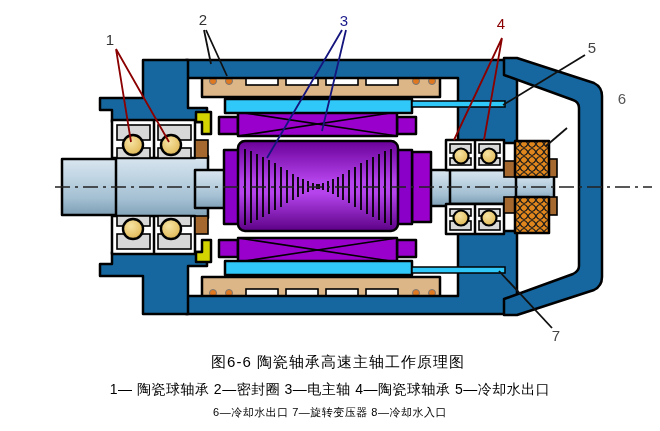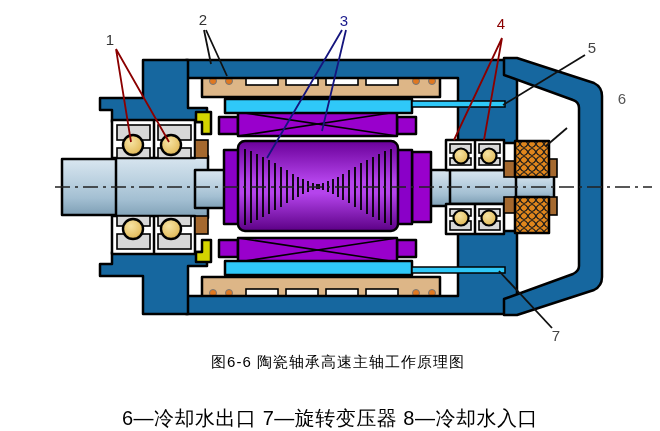--- a/index.html
+++ b/index.html
@@ -2,21 +2,21 @@
 <html><head>
 <meta charset="utf-8">
 <style>
   html,body{margin:0;padding:0;background:#fff;}
   #page{position:relative;width:660px;height:431px;background:#fff;overflow:hidden;
         font-family:"Liberation Sans",sans-serif;}
   .caption{position:absolute;left:0;width:660px;text-align:center;color:#000;
            font-family:"Liberation Sans","DejaVu Sans",sans-serif;}
   #cap-title{top:353px;font-size:15px;letter-spacing:1px;margin-left:8px;}
   #cap-l1{top:381px;font-size:14px;letter-spacing:0.5px;}
-  #cap-l2{top:405px;font-size:20px;letter-spacing:0.5px;}
+  #cap-l2{top:405px;font-size:11px;letter-spacing:0.5px;}
   svg text.callout{font-family:"Liberation Sans",sans-serif;font-size:15px;}
   .outl{stroke:#000;stroke-width:2.5;stroke-linejoin:round;}
   .thin{stroke:#000;stroke-width:1.6;}
 </style>
 </head>
 <body>
 
 <div id="page">
   <svg width="660" height="348" viewBox="0 0 660 348">
     <defs>
@@ -187,14 +187,15 @@
       <text class="callout" x="344" y="26" fill="#1A1A8C">3</text>
       <text class="callout" x="501" y="29" fill="#8B0000">4</text>
       <text class="callout" x="592" y="53" fill="#444">5</text>
       <text class="callout" x="622" y="104" fill="#555">6</text>
       <text class="callout" x="556" y="341" fill="#444">7</text>
     </g>
   </svg>
 
   
   <div class="caption" id="cap-title">图6-6  陶瓷轴承高速主轴工作原理图</div>
+  <div class="caption" id="cap-l1">1— 陶瓷球轴承 2—密封圈 3—电主轴 4—陶瓷球轴承 5—冷却水出口</div>
   <div class="caption" id="cap-l2">6—冷却水出口 7—旋转变压器 8—冷却水入口</div>
 </div>
 
 </body></html>

